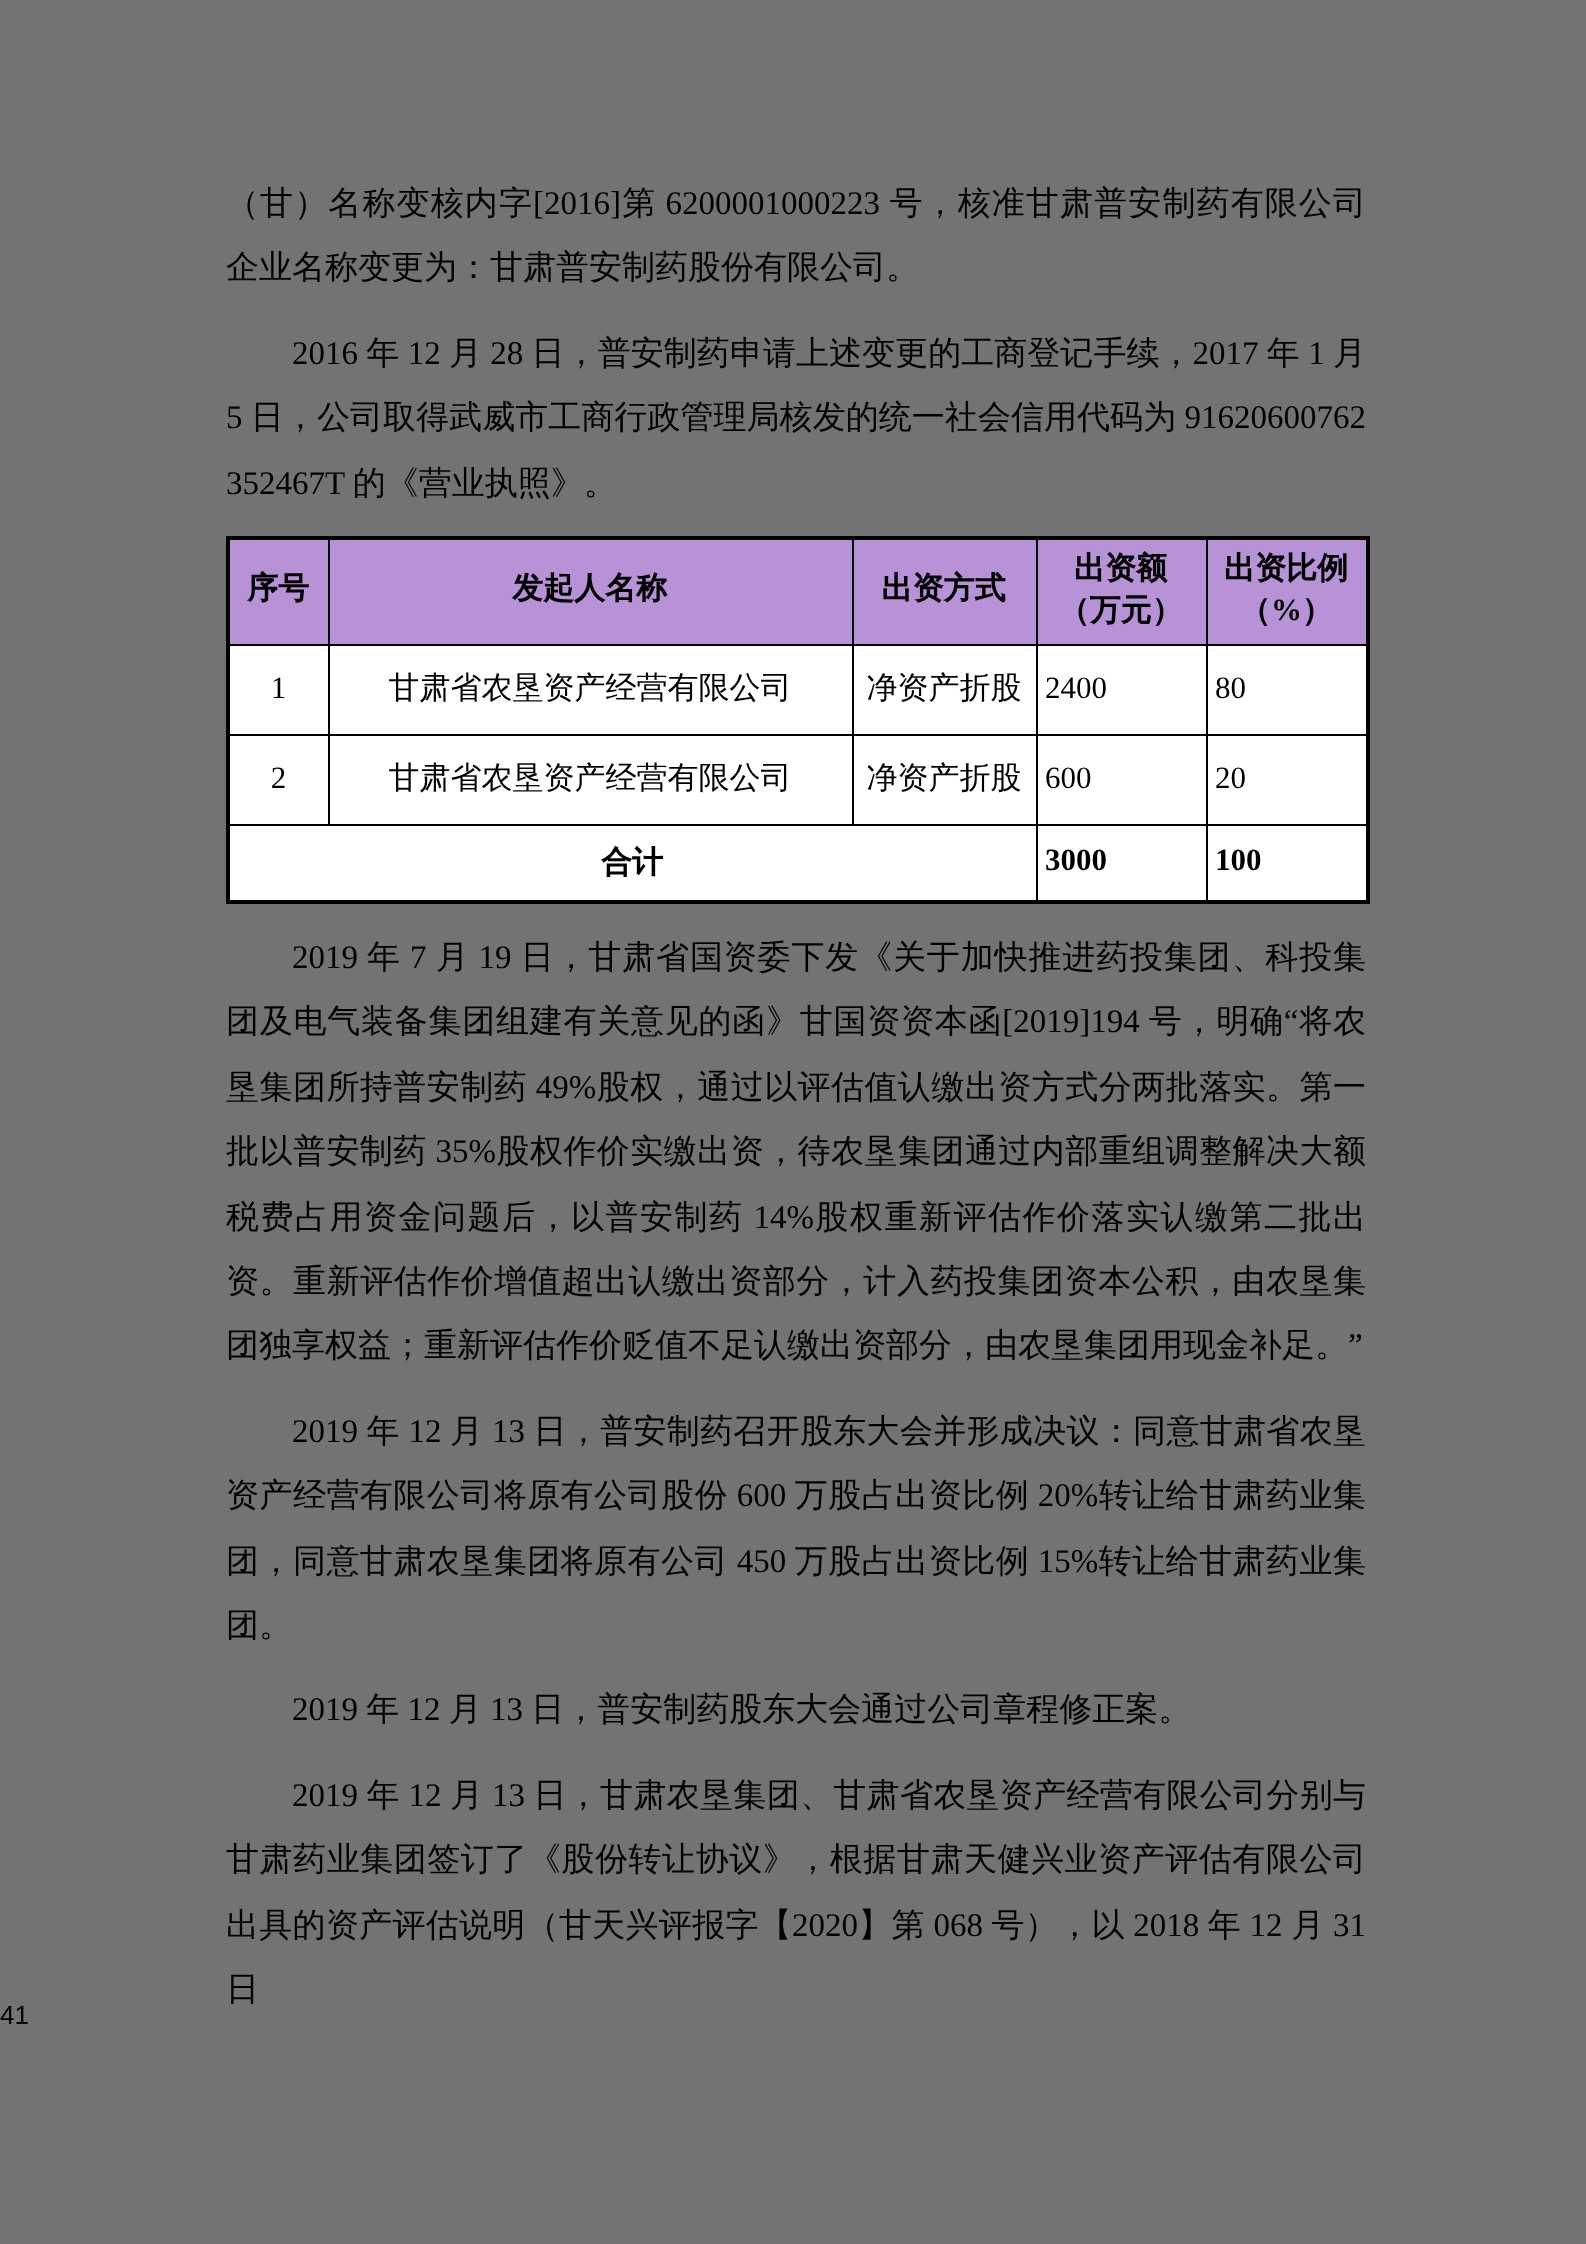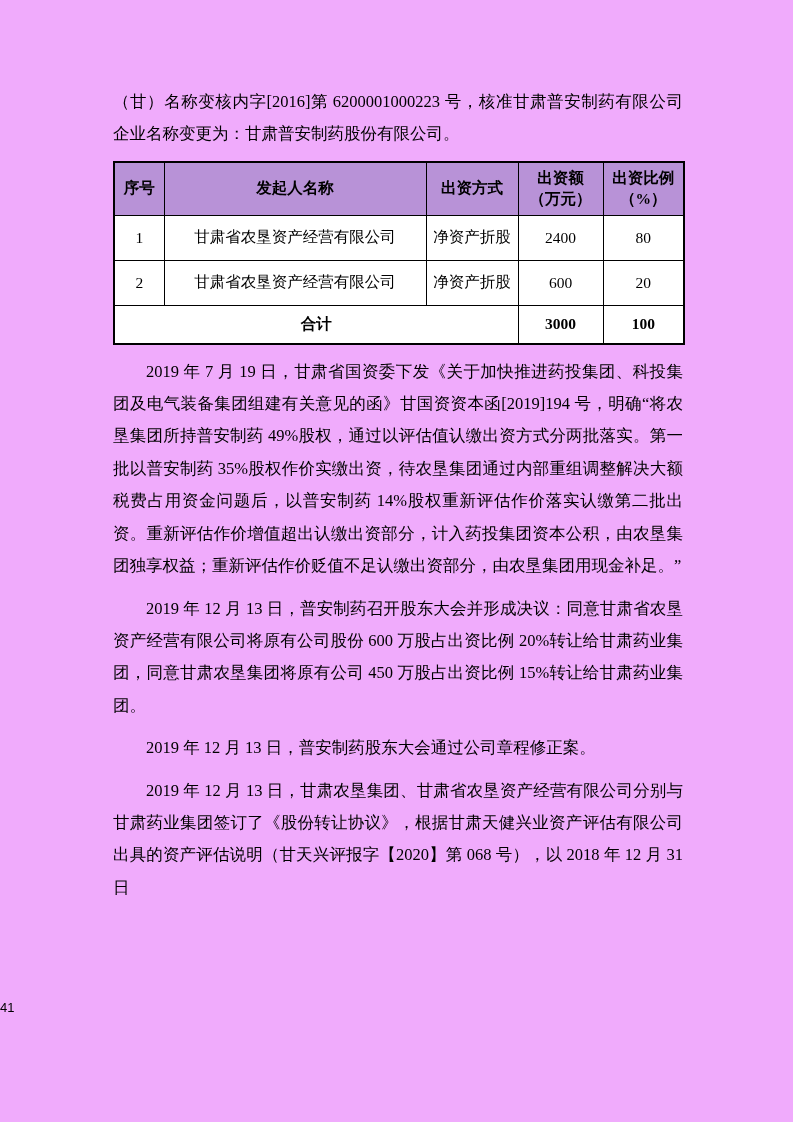--- a/index.html
+++ b/index.html
@@ -4,21 +4,21 @@
 <style>
   html, body {
     margin: 0;
     padding: 0;
     background: #e8e8e8;
   }
   .page {
     position: relative;
     width: 793px;
     height: 1122px;
-    background: #f0abfc;
+    background: #737373;
     margin: 0 auto;
     overflow: hidden;
     font-family: "Liberation Serif", "DejaVu Serif", serif;
     color: #000000;
   }
   .content {
     position: absolute;
     left: 113px;
     top: 86px;
     width: 570px;
@@ -58,39 +58,40 @@
     height: 38px;
   }
   table.share-table td {
     font-size: 15.5px;
     vertical-align: middle;
     padding: 2px 4px;
     height: 40px;
     background: #ffffff;
   }
   td.cell-center { text-align: center; }
-  td.cell-num { text-align: center; padding-right: 14px; }
+  td.cell-num { text-align: left; padding-right: 14px; }
   tr.total-row td { height: 33px; font-weight: bold; }
   .page-footer {
     position: absolute;
     left: 0;
     right: 0;
     top: 1000px;
     font-size: 13px;
     font-family: "Liberation Sans", "DejaVu Sans", sans-serif;
   }
 </style>
 </head>
 <body>
 
 <div class="page">
   <div class="content">
 
     <p class="para">（甘）名称变核内字[2016]第 6200001000223 号，核准甘肃普安制药有限公司企业名称变更为：甘肃普安制药股份有限公司。</p>
 
+    <p class="para indent">2016 年 12 月 28 日，普安制药申请上述变更的工商登记手续，2017 年 1 月 5 日，公司取得武威市工商行政管理局核发的统一社会信用代码为 91620600762352467T 的《营业执照》。</p>
 
 
     <table class="share-table">
       <colgroup>
         <col style="width:50px">
         <col style="width:262px">
         <col style="width:92px">
         <col style="width:85px">
         <col style="width:81px">
       </colgroup>

